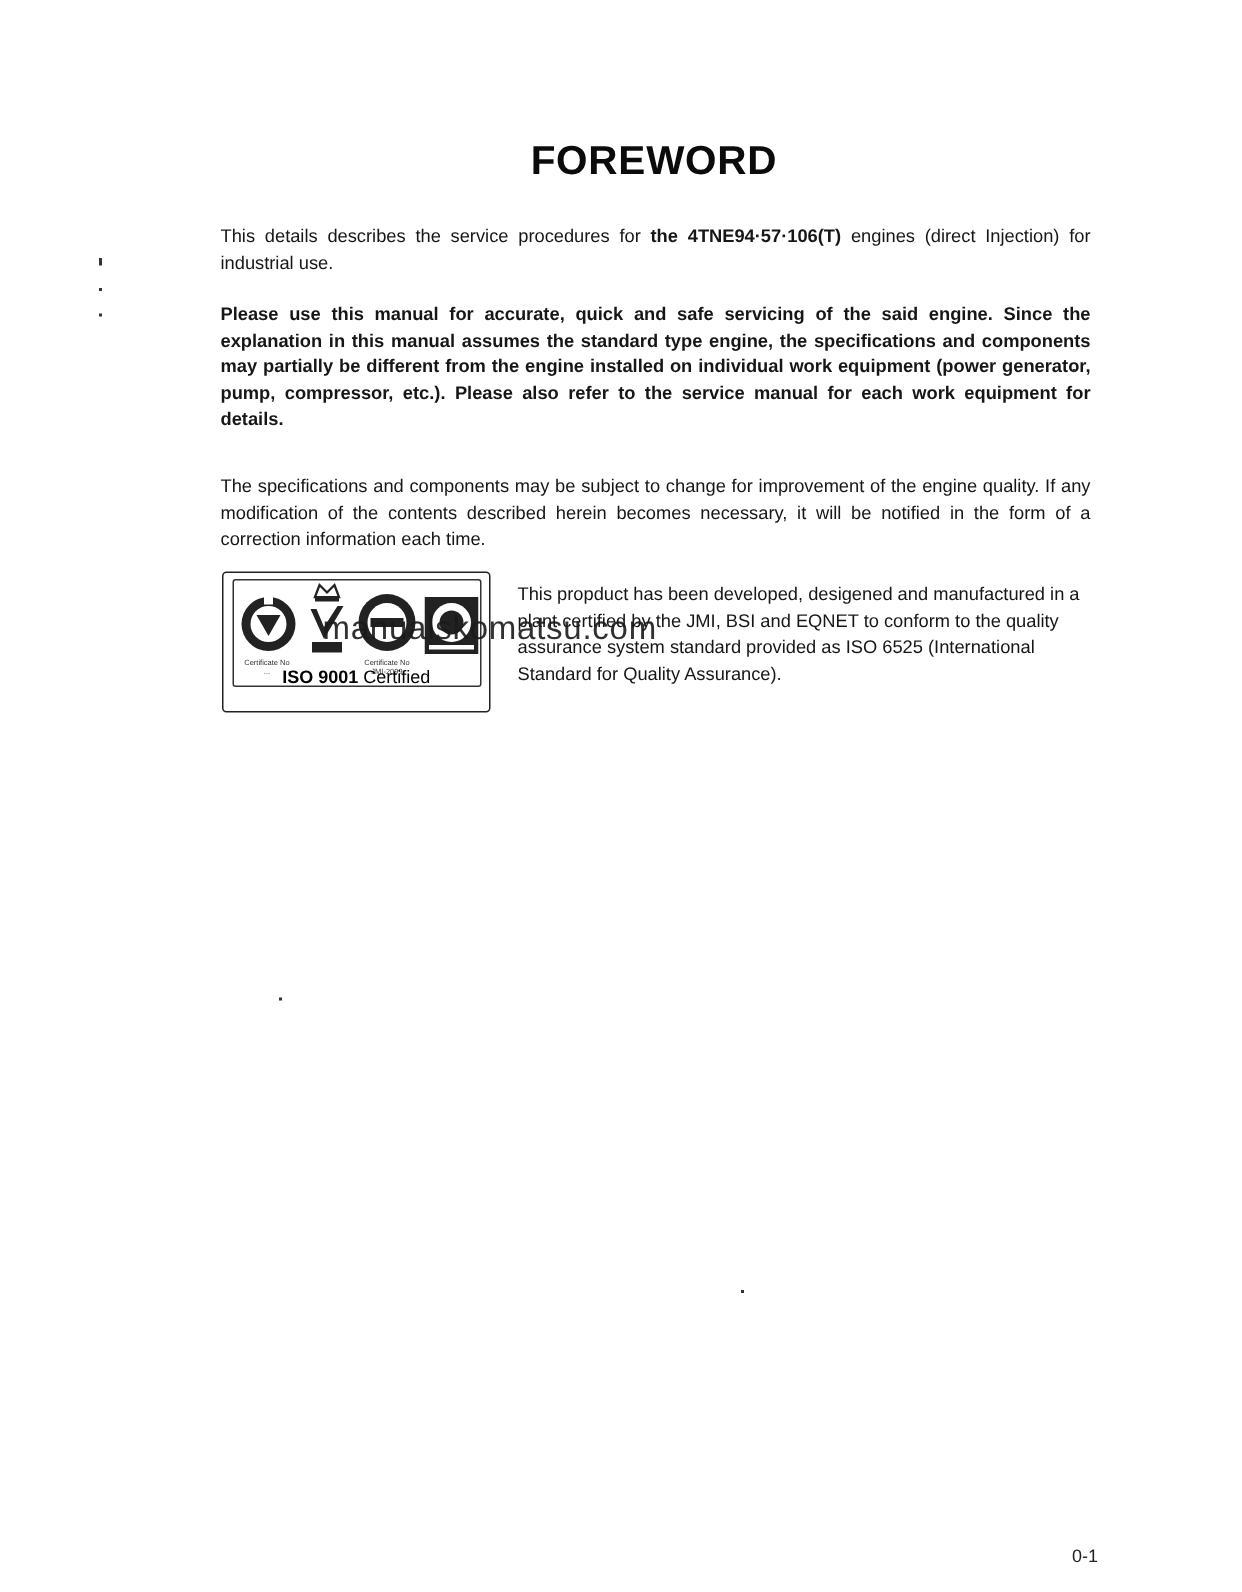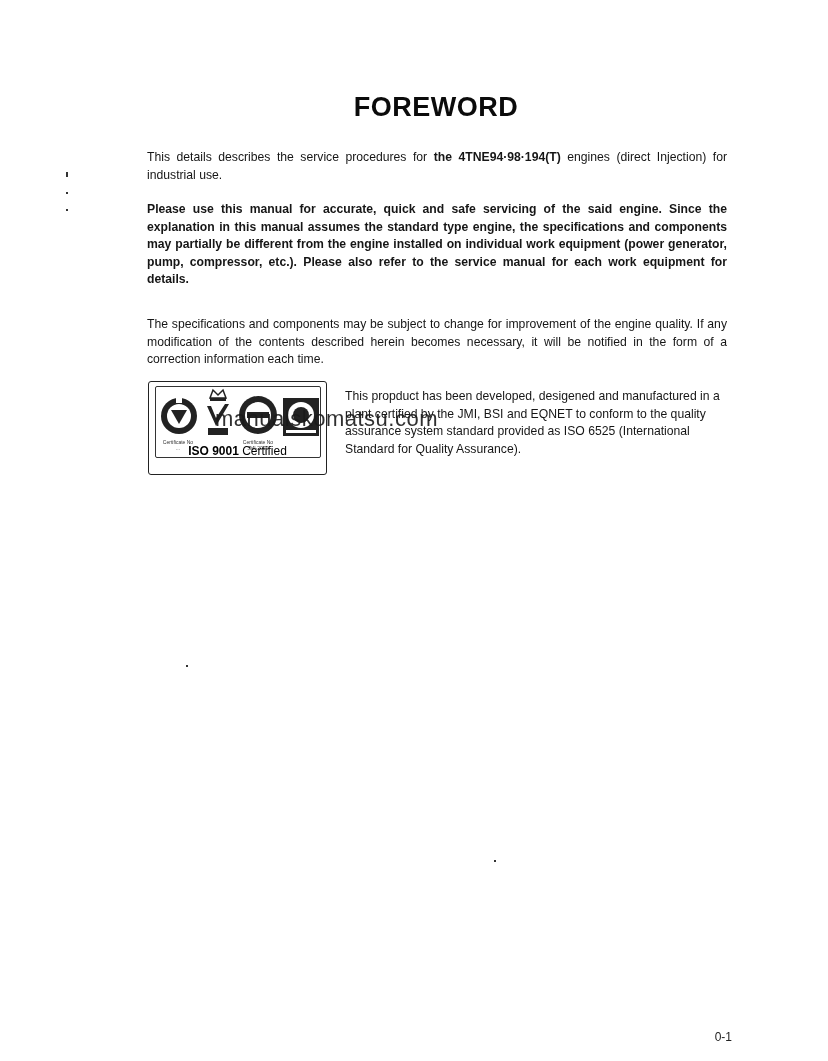--- a/index.html
+++ b/index.html
@@ -27,21 +27,21 @@
         letter-spacing:0.5px; opacity:0.9; }
   .pageno { position:absolute; right:96px; top:1006px; font-size:12px; color:#222;margin-top:24px; }
   .speck { position:absolute; width:2px; height:2px; background:#333; }
 </style>
 </head>
 <body>
 
 <div class="title">FOREWORD</div>
 
 <div class="para p1">
-  <span>This details describes the service procedures for </span><span class="b">the 4TNE94·98·194(T)</span><span> engines (direct Injection) for industrial use.</span>
+  <span>This details describes the service procedures for </span><span class="b">the 4TNE94·57·106(T)</span><span> engines (direct Injection) for industrial use.</span>
 </div>
 
 <div class="para p2">Please use this manual for accurate, quick and safe servicing of the said engine. Since the explanation in this manual assumes the standard type engine, the specifications and components may partially be different from the engine installed on individual work equipment (power generator, pump, compressor, etc.). Please also refer to the service manual for each work equipment for details.</div>
 <div class="para p3">The specifications and components may be subject to change for improvement of the engine quality. If any modification of the contents described herein becomes necessary, it will be notified in the form of a correction information each time.</div>
 
 <div class="cert">
   <div class="cert-inner"></div>
 
   <svg class="logo" style="left:10px;top:14px" width="40" height="40" viewBox="0 0 40 40">
     <circle cx="20" cy="20" r="18" fill="#222"></circle>

